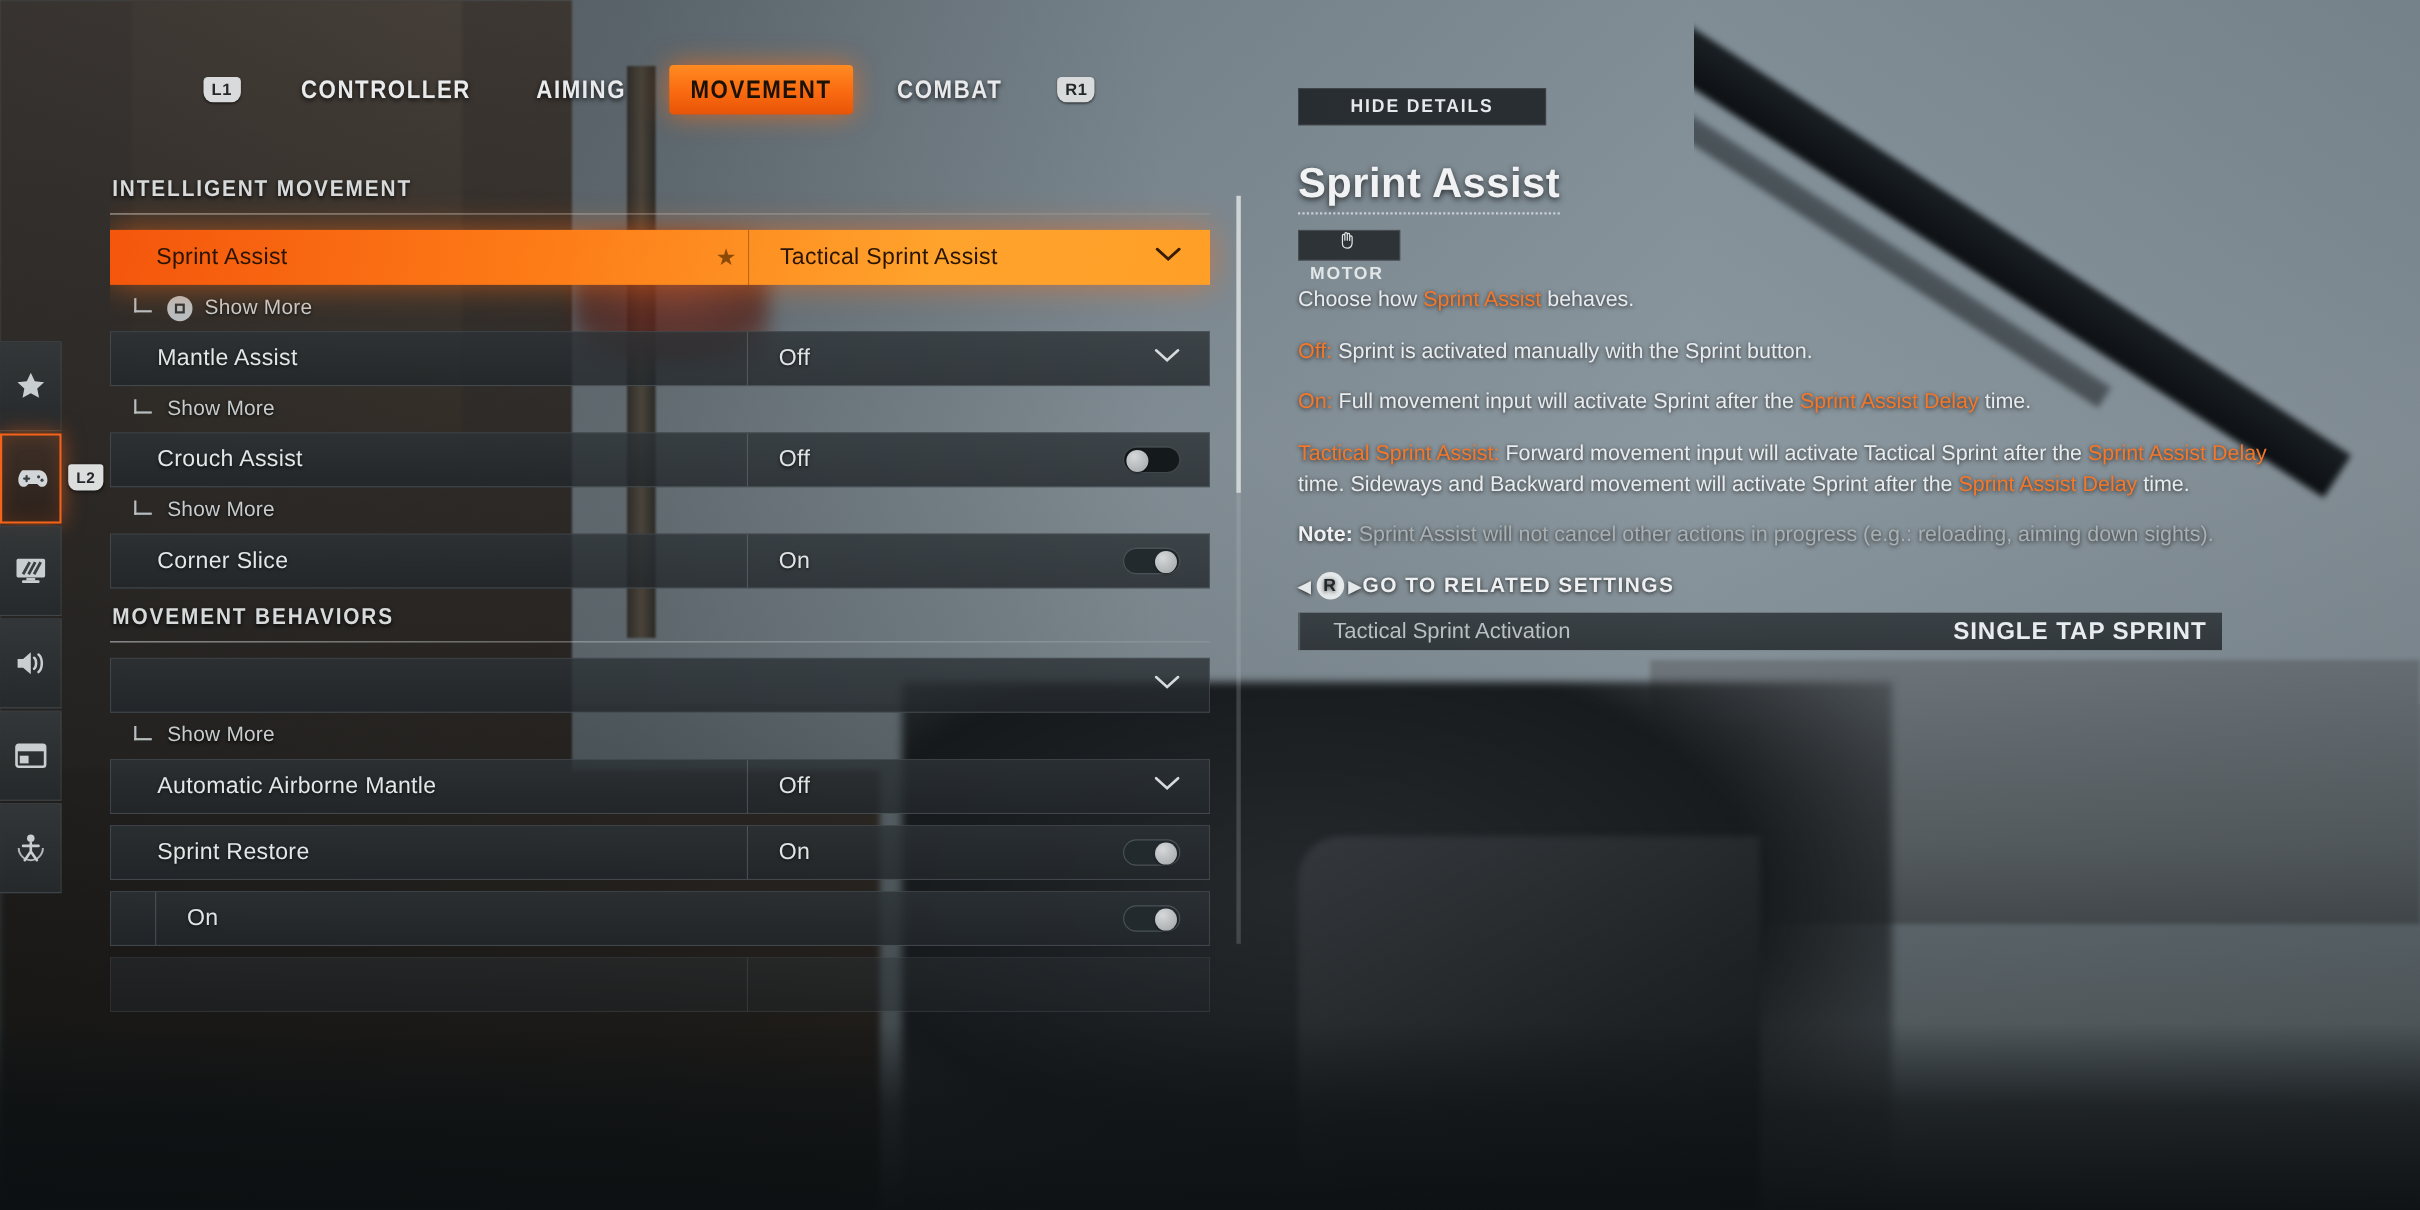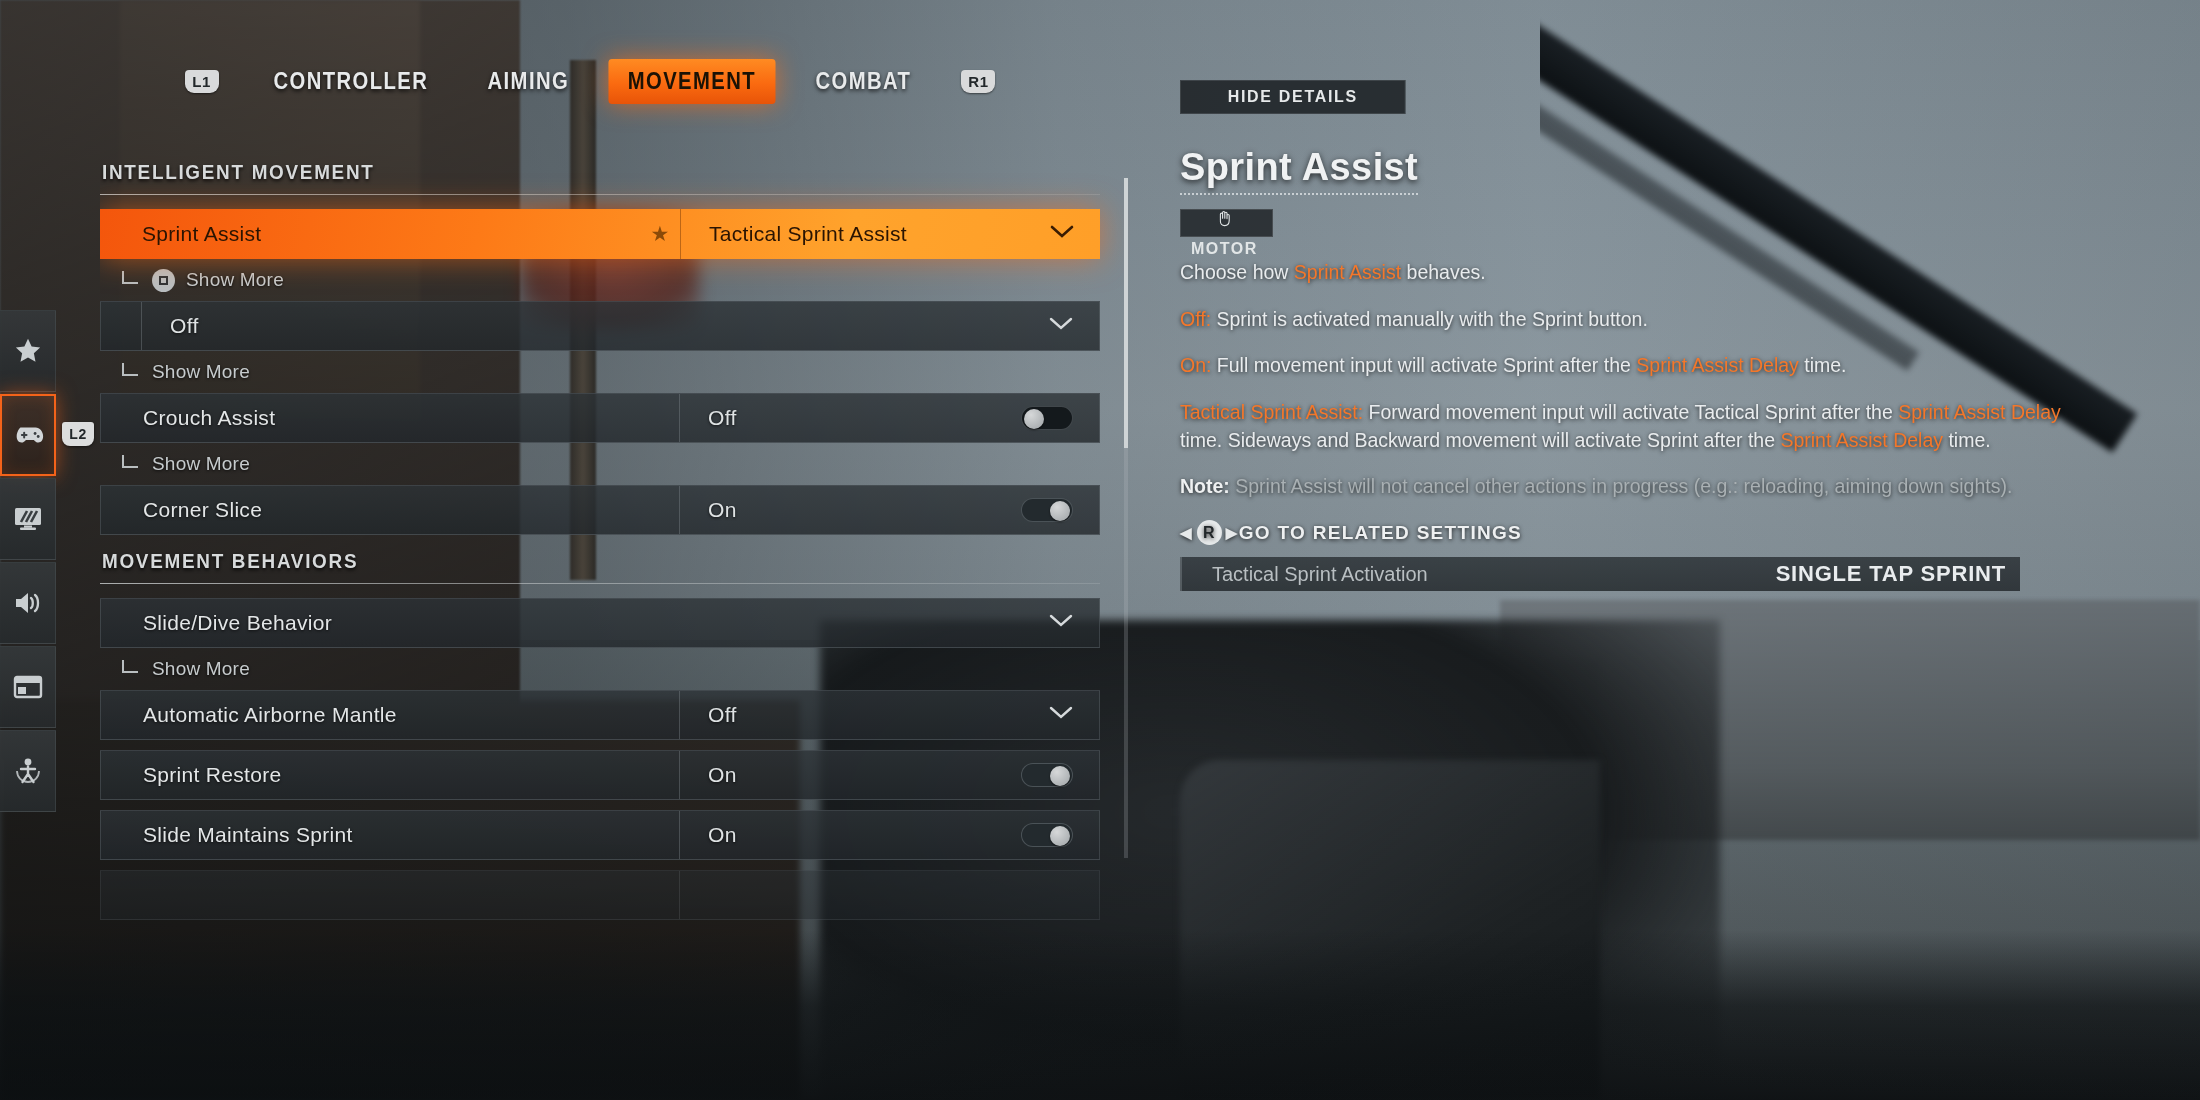--- a/index.html
+++ b/index.html
@@ -422,20 +422,21 @@
 
   <div class="submore">
     <span class="elbow"></span>
     <span class="circ-btn">
         <i></i>
       </span>
     <span>Show More</span>
   </div>
 
   <div class="row">
+    <span class="row-label">Mantle Assist</span>
     <span class="row-star"></span>
     <span class="row-value-wrap">
       <span class="row-value">Off</span>
     </span>
     <span class="chev">
       <svg width="24" height="14" viewBox="0 0 24 14">
           <path d="M2 2 L12 11 L22 2" stroke="#d6dadc" stroke-width="2.4" fill="none" stroke-linecap="round"></path>
         </svg>
     </span>
   </div>
@@ -471,21 +472,20 @@
         <span class="knob"></span>
       </span>
   </div>
 
   <div class="spacer-14"></div>
 
   <div class="sec-head">MOVEMENT BEHAVIORS</div>
   <div class="sec-rule"></div>
 
   <div class="row">
-    <span class="row-label">Slide/Dive Behavior</span>
     <span class="row-star"></span>
     <span class="chev">
       <svg width="24" height="14" viewBox="0 0 24 14">
           <path d="M2 2 L12 11 L22 2" stroke="#d6dadc" stroke-width="2.4" fill="none" stroke-linecap="round"></path>
         </svg>
     </span>
   </div>
 
   <div class="submore">
     <span class="elbow"></span>
@@ -514,21 +514,20 @@
       <span class="row-value">On</span>
     </span>
     <span class="toggle on">
         <span class="knob"></span>
       </span>
   </div>
 
   <div class="spacer-10"></div>
 
   <div class="row">
-    <span class="row-label">Slide Maintains Sprint</span>
     <span class="row-star"></span>
     <span class="row-value-wrap">
       <span class="row-value">On</span>
     </span>
     <span class="toggle on">
         <span class="knob"></span>
       </span>
   </div>
 
   <div class="spacer-10"></div>

